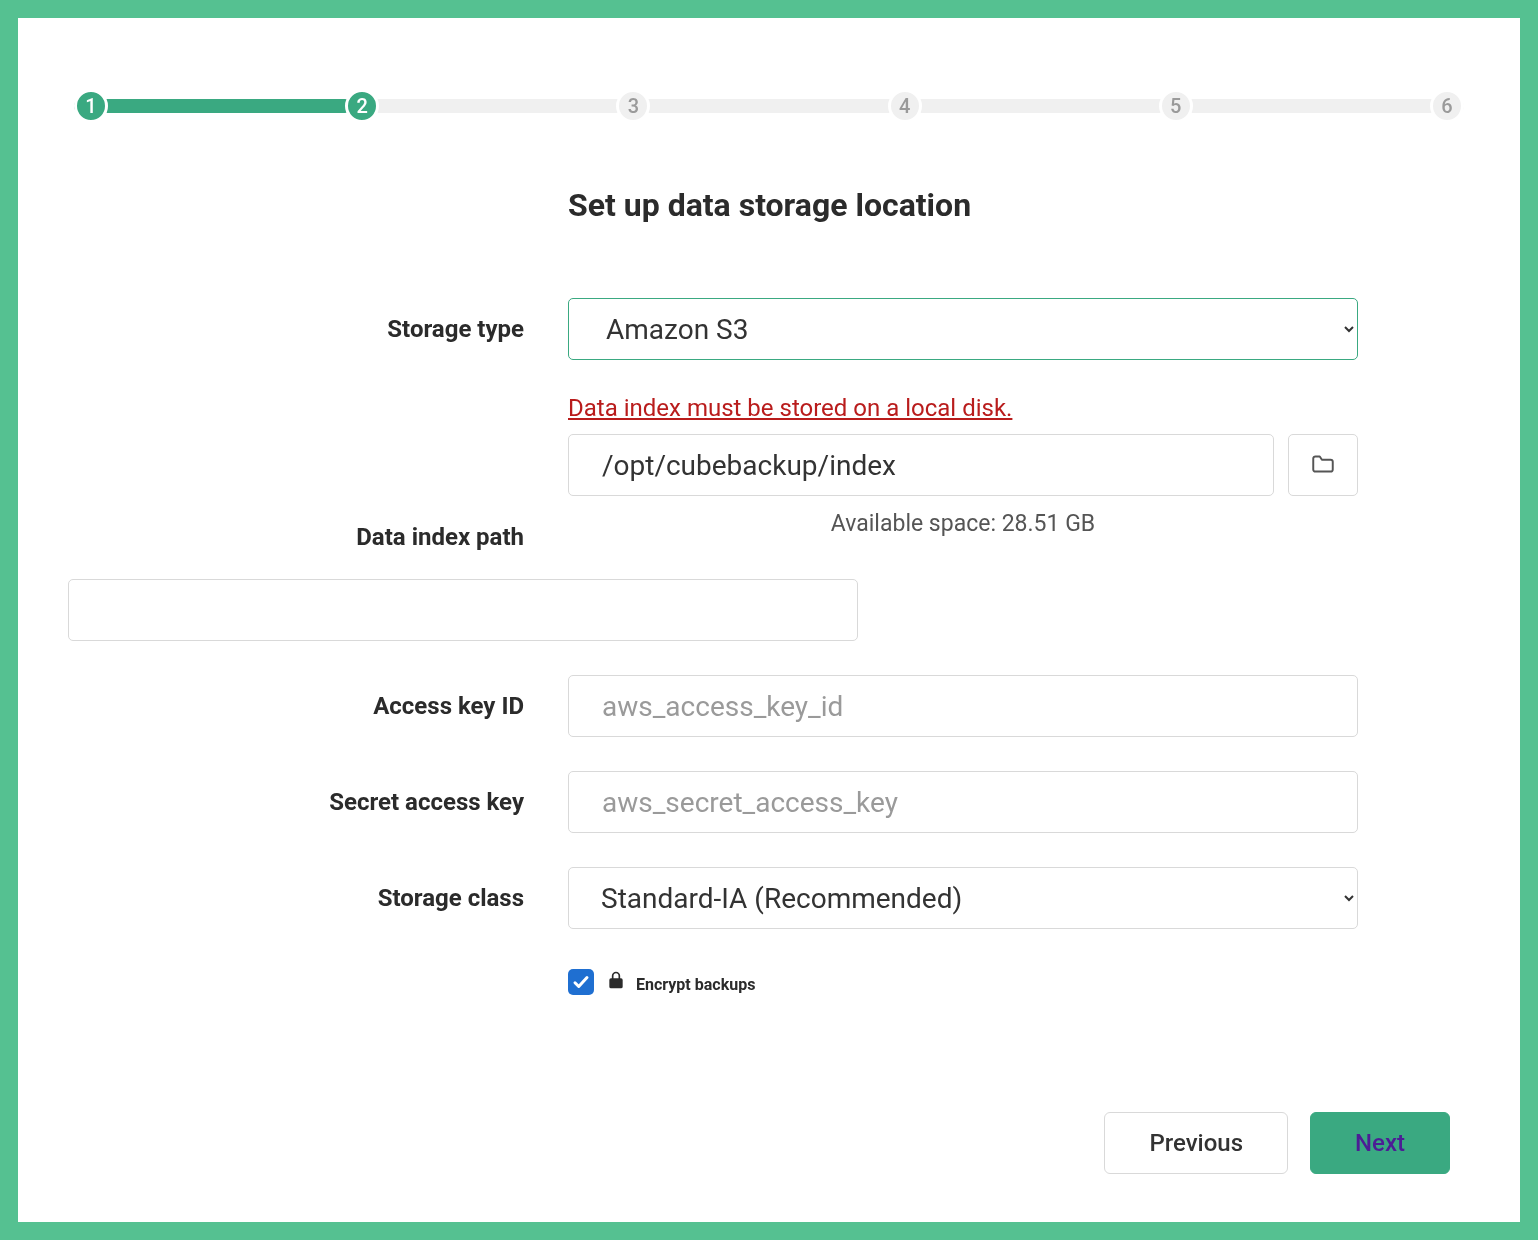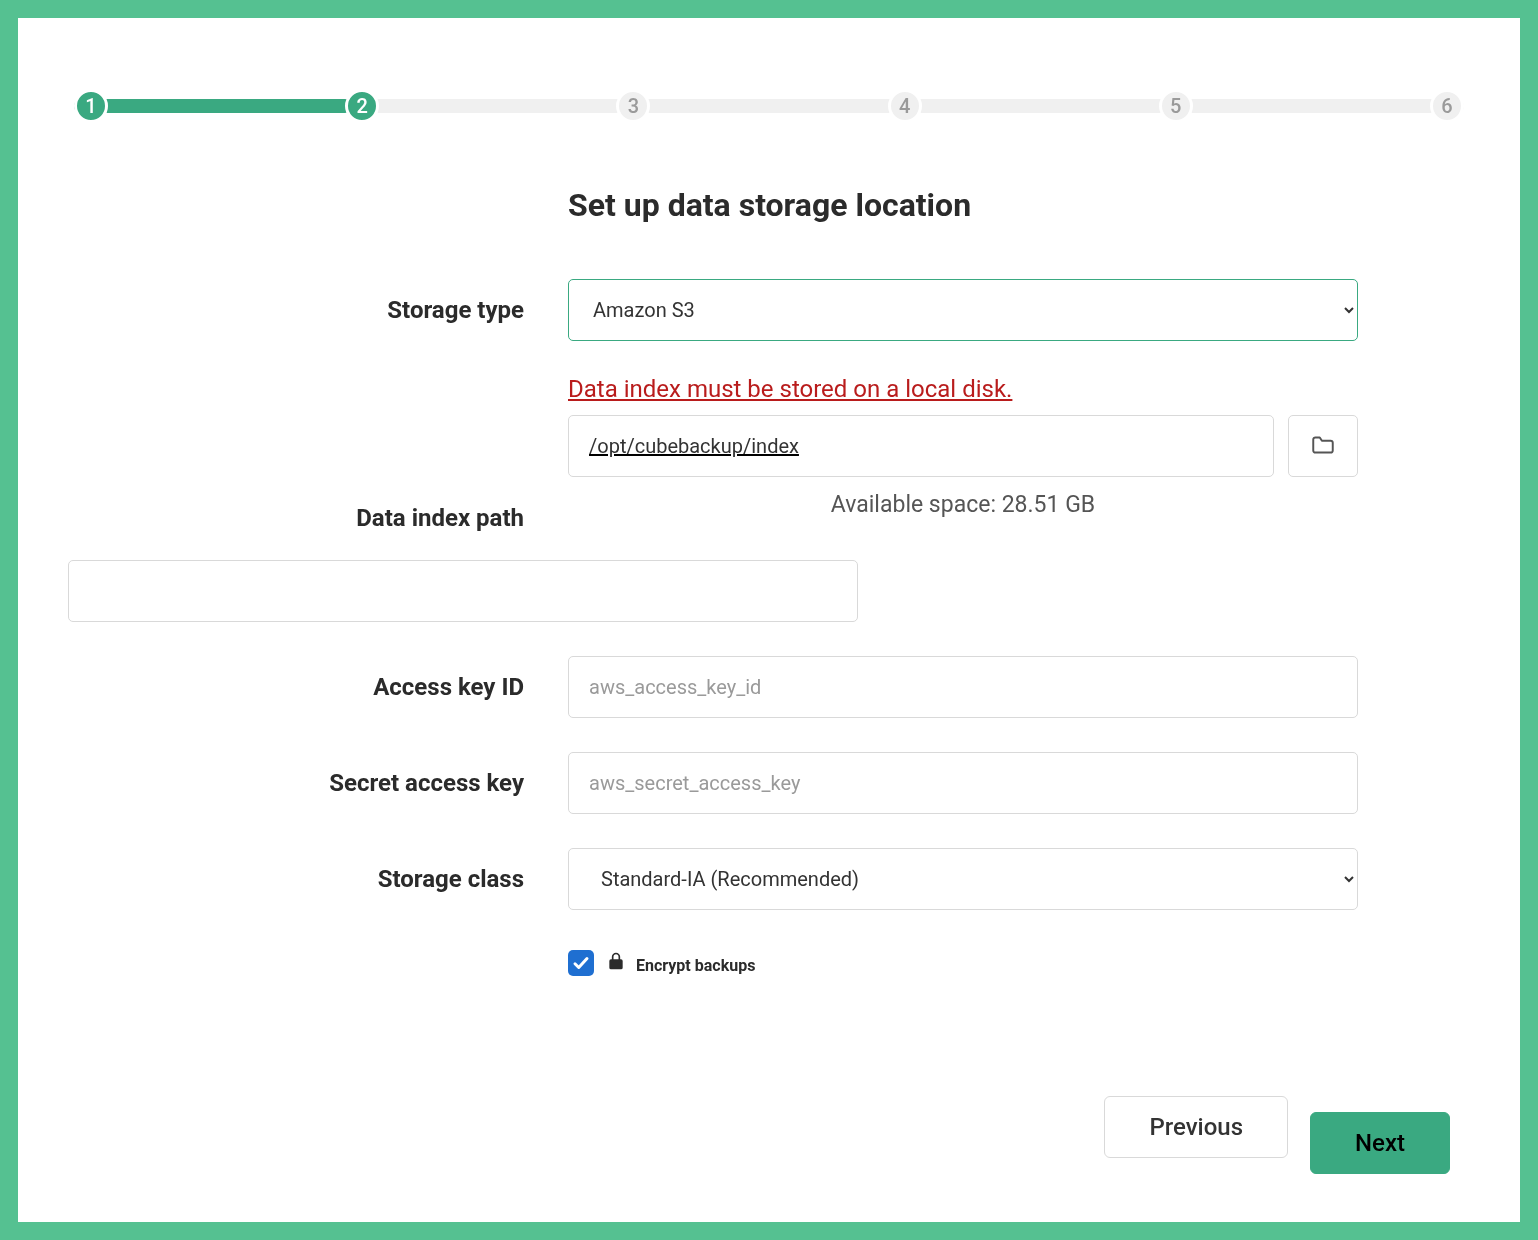--- a/index.html
+++ b/index.html
@@ -69,21 +69,21 @@
     background: #3aa981;
     color: #fff;
   }
 
   
   .page-title {
     font-size: 32px;
     font-weight: 700;
     color: #2b2b2b;
     margin-left: 500px;
-    margin-bottom: 55px;
+    margin-bottom: 74px;
   }
 
   .form-wrap {
     display: flex;
     flex-direction: column;
     gap: 12px;
   }
   .form-row {
     display: flex;
     align-items: center;
@@ -97,22 +97,22 @@
     color: #2b2b2b;
     align-self: center;
   }
   .form-field {
     width: 790px;
   }
 
   select.control, input.control {
     width: 100%;
     height: 62px;
-    font-size: 20px;
-    padding: 0 20px;
+    font-size: 28px;
+    padding: 0 33px;
     border: 1px solid #d9d9d9;
     border-radius: 5px;
     color: #333;
     background: #fff;
     font-family: inherit;
   }
   select.control { appearance: auto; }
   select.highlight {
     border: 1px solid #3aa981;
     outline: none;
@@ -122,21 +122,20 @@
   .hint-link {
     color: #b91c1c;
     font-size: 24px;
     display: block;
     margin: 22px 0 12px 0;
   }
 
   .path-row {
     display: flex;
     gap: 14px;
-    text-decoration: underline;
   }
   .browse-btn {
     width: 70px;
     height: 62px;
     border: 1px solid #d9d9d9;
     border-radius: 5px;
     background: #fff;
     display: flex;
     align-items: center;
     justify-content: center;
@@ -198,22 +197,21 @@
     font-weight: 500;
   }
   .btn-secondary {
     border: 1px solid #d9d9d9;
     background: #fff;
     color: #333;
   }
   .btn-primary {
     border: 1px solid #3aa981;
     background: #3aa981;
-    color: #000000;
-    margin-top: 16px;
+    color: #4c1d95;
   }
 </style>
 </head>
 <body>
 
 <div class="outer-frame">
 
   <div class="stepper">
     <div class="stepper-track"></div>
     <div class="stepper-fill"></div>

